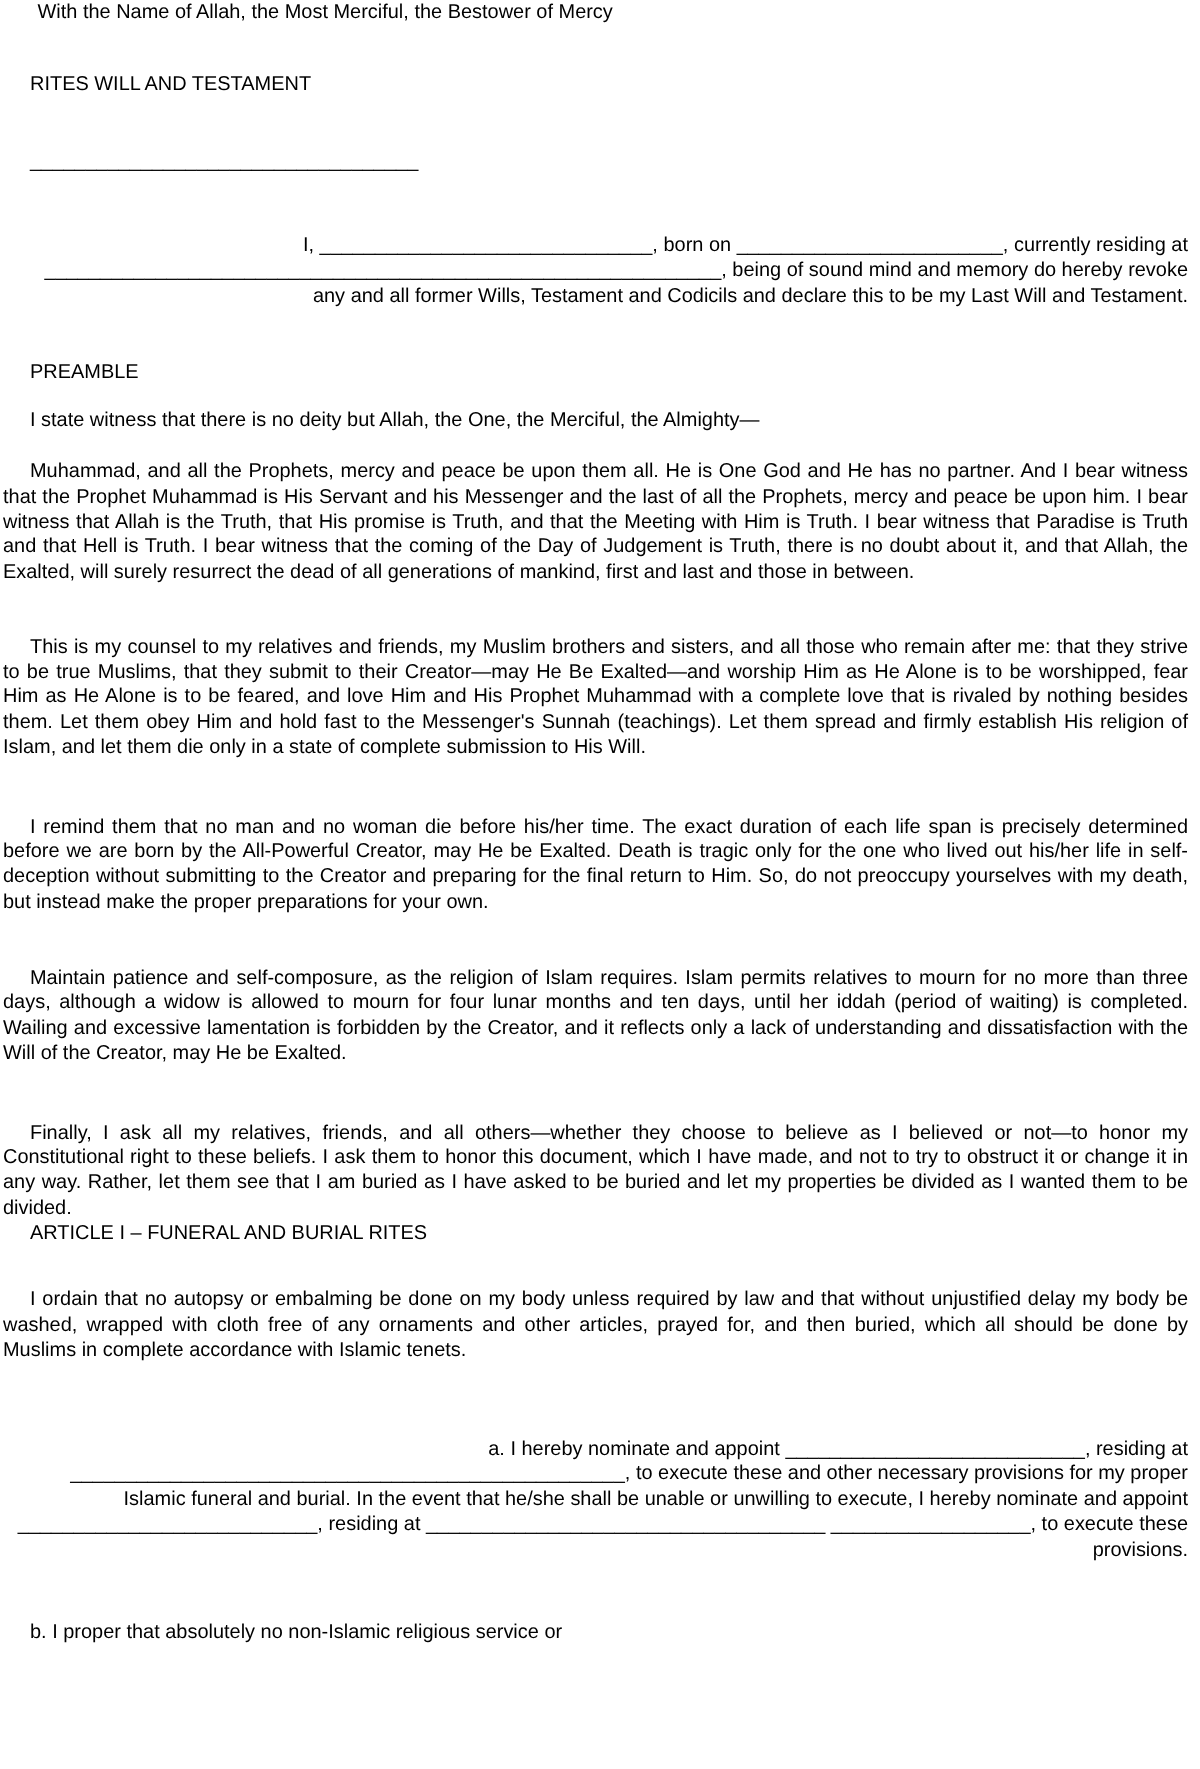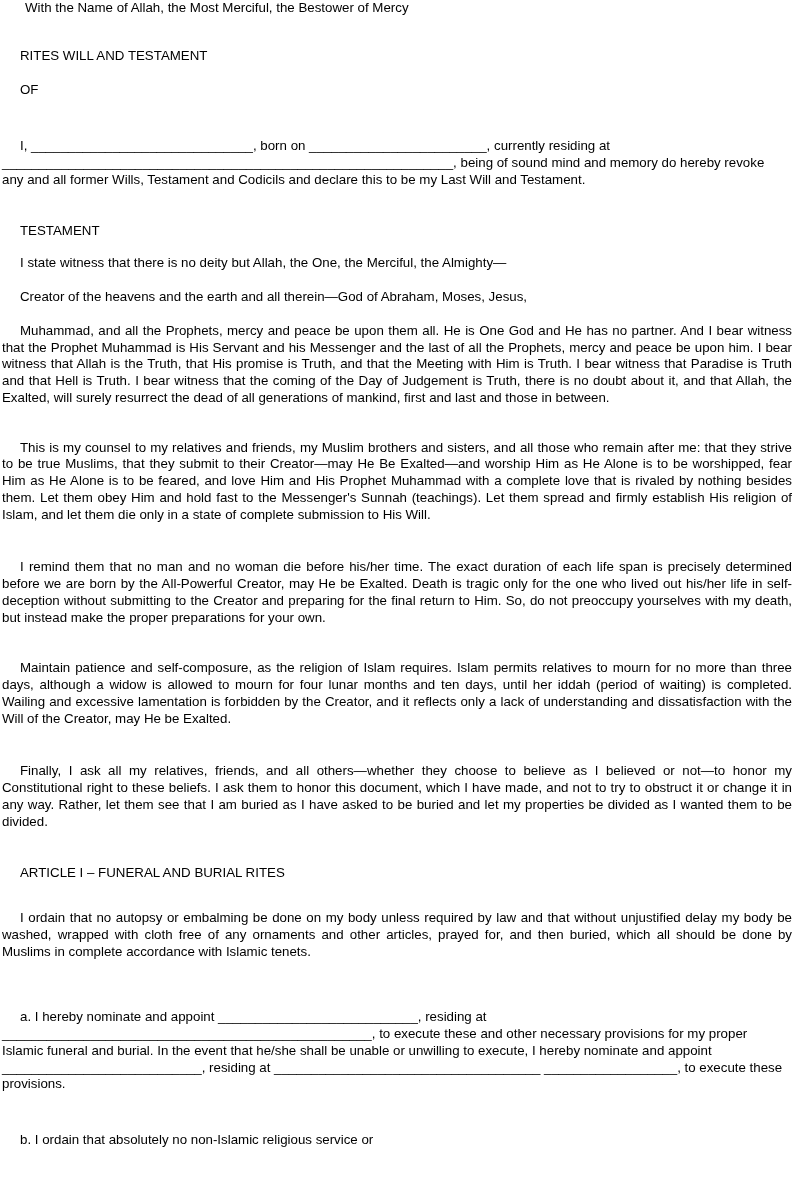--- a/index.html
+++ b/index.html
@@ -22,59 +22,58 @@
     height: 1179px;
     padding: 0 8px 0 2px;
     background: #ffffff;
   }
   .blk {
     margin: 0;
     text-indent: 18px;
   }
   .bis { text-indent: 23px; }
   .just { text-align: justify; }
-  .pre  { white-space: pre-wrap; text-align: left; }
+  .pre  { white-space: pre-wrap; text-align: right; }
 </style>
 </head>
 <body>
 
 <div class="page">
 
   <p class="blk bis" style="margin-top:0">With the Name of Allah, the Most Merciful, the Bestower of Mercy</p>
 
   <p class="blk" style="margin-top:31px">RITES WILL AND TESTAMENT</p>
 
-  <p class="blk" style="margin-top:17px">OF</p>
 
+  <p class="blk" style="margin-top:34px">___________________________________</p>
 
   <p class="blk pre" style="margin-top:40px">I, ______________________________, born on ________________________, currently residing at
 _____________________________________________________________, being of sound mind and memory do hereby revoke
 any and all former Wills, Testament and Codicils and declare this to be my Last Will and Testament.</p>
 
-  <p class="blk" style="margin-top:34px">TESTAMENT</p>
+  <p class="blk" style="margin-top:34px">PREAMBLE</p>
 
   <p class="blk just" style="margin-top:16px">I state witness that there is no deity but Allah, the One, the Merciful, the Almighty—</p>
 
-  <p class="blk just" style="margin-top:17px">Creator of the heavens and the earth and all therein—God of Abraham, Moses, Jesus,</p>
 
   <p class="blk just" style="margin-top:17px">Muhammad, and all the Prophets, mercy and peace be upon them all. He is One God and He has no partner. And I bear witness that the Prophet Muhammad is His Servant and his Messenger and the last of all the Prophets, mercy and peace be upon him. I bear witness that Allah is the Truth, that His promise is Truth, and that the Meeting with Him is Truth. I bear witness that Paradise is Truth and that Hell is Truth. I bear witness that the coming of the Day of Judgement is Truth, there is no doubt about it, and that Allah, the Exalted, will surely resurrect the dead of all generations of mankind, first and last and those in between.</p>
 
   <p class="blk just" style="margin-top:33px">This is my counsel to my relatives and friends, my Muslim brothers and sisters, and all those who remain after me: that they strive to be true Muslims, that they submit to their Creator—may He Be Exalted—and worship Him as He Alone is to be worshipped, fear Him as He Alone is to be feared, and love Him and His Prophet Muhammad with a complete love that is rivaled by nothing besides them. Let them obey Him and hold fast to the Messenger's Sunnah (teachings). Let them spread and firmly establish His religion of Islam, and let them die only in a state of complete submission to His Will.</p>
 
   <p class="blk just" style="margin-top:36px">I remind them that no man and no woman die before his/her time. The exact duration of each life span is precisely determined before we are born by the All-Powerful Creator, may He be Exalted. Death is tragic only for the one who lived out his/her life in self-deception without submitting to the Creator and preparing for the final return to Him. So, do not preoccupy yourselves with my death, but instead make the proper preparations for your own.</p>
 
   <p class="blk just" style="margin-top:34px">Maintain patience and self-composure, as the religion of Islam requires. Islam permits relatives to mourn for no more than three days, although a widow is allowed to mourn for four lunar months and ten days, until her iddah (period of waiting) is completed. Wailing and excessive lamentation is forbidden by the Creator, and it reflects only a lack of understanding and dissatisfaction with the Will of the Creator, may He be Exalted.</p>
 
   <p class="blk just" style="margin-top:36px">Finally, I ask all my relatives, friends, and all others—whether they choose to believe as I believed or not—to honor my Constitutional right to these beliefs. I ask them to honor this document, which I have made, and not to try to obstruct it or change it in any way. Rather, let them see that I am buried as I have asked to be buried and let my properties be divided as I wanted them to be divided.</p>
 
-  <p class="blk" style="margin-top:35px">ARTICLE I – FUNERAL AND BURIAL RITES</p>
+  <p class="blk" style="">ARTICLE I – FUNERAL AND BURIAL RITES</p>
 
   <p class="blk just" style="margin-top:28px">I ordain that no autopsy or embalming be done on my body unless required by law and that without unjustified delay my body be washed, wrapped with cloth free of any ornaments and other articles, prayed for, and then buried, which all should be done by Muslims in complete accordance with Islamic tenets.</p>
 
   <p class="blk pre" style="margin-top:49px">a. I hereby nominate and appoint ___________________________, residing at
 __________________________________________________, to execute these and other necessary provisions for my proper
 Islamic funeral and burial. In the event that he/she shall be unable or unwilling to execute, I hereby nominate and appoint
 ___________________________, residing at ____________________________________ __________________, to execute these
 provisions.</p>
 
-  <p class="blk" style="margin-top:39px">b. I ordain that absolutely no non-Islamic religious service or</p>
+  <p class="blk" style="margin-top:39px">b. I proper that absolutely no non-Islamic religious service or</p>
 
 </div>
 
 </body></html>

